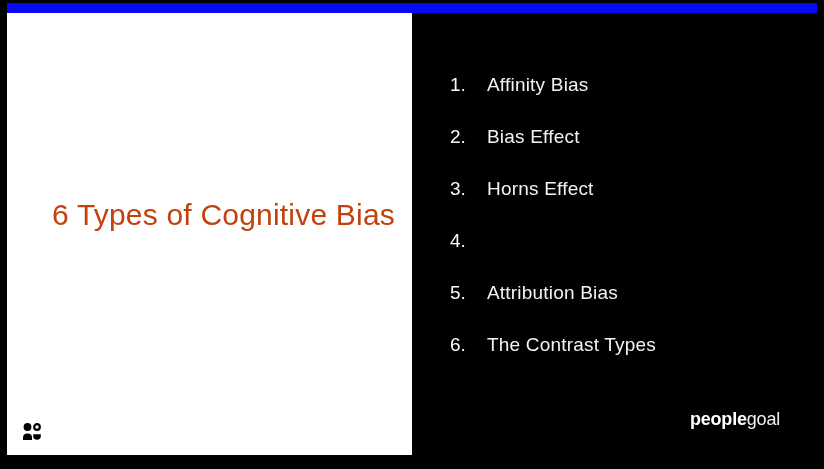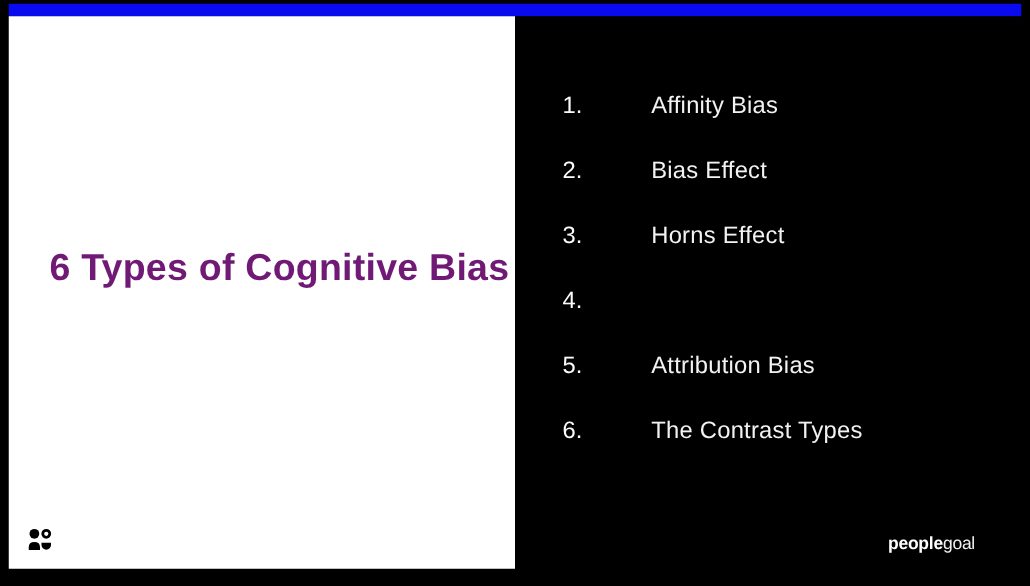--- a/index.html
+++ b/index.html
@@ -41,22 +41,22 @@
     background: #000000;
     position: relative;
   }
   .slide-title {
     position: absolute;
     top: 185px;
     left: 0; right: 0;
     padding-left: 28px;
     text-align: center;
     font-size: 30px;
-    font-weight: 700;
-    color: #701a75;
+    font-weight: 400;
+    color: #c2410c;
     letter-spacing: 0.2px;
     white-space: nowrap;
   }
   .people-icon {
     position: absolute;
     left: 15px;
     bottom: 14px;
     width: 20px; height: 18px;
   }
   .bias-list {
@@ -77,27 +77,26 @@
   .bias-number {
     display: inline-block;
     width: 20px;
     margin-right: 17px;
     font-weight: 500;
     color: #fafafa;
   }
   .bias-label {
     font-weight: 400;
     letter-spacing: 0.2px;
-    margin-left: 34px;
   }
   .logo {
     position: absolute;
     right: 37px;
-    bottom: 13px;
-    font-size: 14px;
+    bottom: 25px;
+    font-size: 18px;
     color: #ffffff;
     letter-spacing: -0.2px;
     white-space: nowrap;
   }
   .logo-bold { font-weight: 700; }
   .logo-light { font-weight: 400; color: #f0f0f0; }
 </style>
 </head>
 <body>
 

